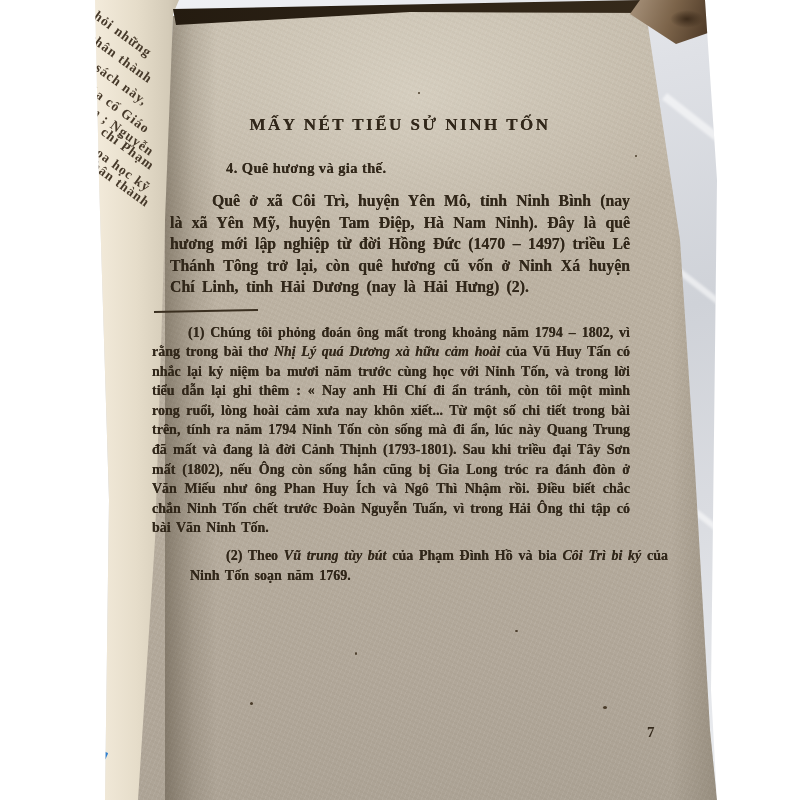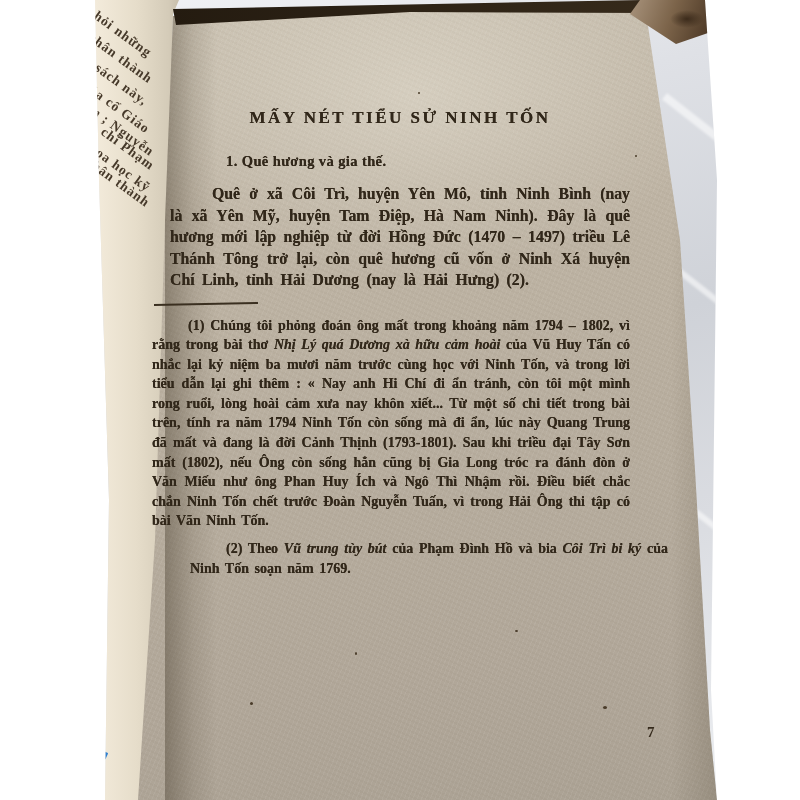--- a/index.html
+++ b/index.html
@@ -58,21 +58,21 @@
     position:absolute;left:30px;top:0;width:52px;height:800px;
     background:linear-gradient(90deg,rgba(58,48,32,.38),rgba(58,48,32,.12) 55%,rgba(58,48,32,0));
   }
   .edge-shade{
     position:absolute;right:0;top:0;width:46px;height:800px;
     background:linear-gradient(270deg,rgba(92,82,64,.25),rgba(92,82,64,0));
   }
 
   
   .text-block{
-    position:absolute;left:75px;top:4px;width:460px;color:#31271a;font-weight:700;
+    position:absolute;left:75px;top:11px;width:460px;color:#31271a;font-weight:700;
     text-shadow:0 0 .6px rgba(44,33,18,.85);
   }
   .title{margin:104px 0 0 0;text-align:center;font-size:17px;letter-spacing:2.5px;}
   .heading{margin:25px 0 0 56px;font-size:14.5px;letter-spacing:.4px;}
   .para{
     margin:13px 0 0 0;font-size:15.8px;line-height:21.5px;text-align:justify;text-align-last:left;
     text-indent:42px;word-spacing:3.5px;
   }
   .rule{margin:12px 0 0 -16px;width:104px;border:0;border-top:2.5px solid #3a2f20;transform:rotate(-1.2deg);}
   .fn{
@@ -119,21 +119,21 @@
     <div class="edge-shade"></div>
   </div>
 
   <div class="top-band"></div>
   <div class="book-block">
     <div class="blotch"></div>
   </div>
 
   <div class="text-block">
     <h1 class="title">MẤY NÉT TIỂU SỬ NINH TỐN</h1>
-    <h2 class="heading">1. Quê hương và gia thế.</h2>
+    <h2 class="heading">4. Quê hương và gia thế.</h2>
     <p class="para">Quê ở xã Côi Trì, huyện Yên Mô, tỉnh Ninh Bình (nay là xã Yên Mỹ, huyện Tam Điệp, Hà Nam Ninh). Đây là quê hương mới lập nghiệp từ đời Hồng Đức (1470 – 1497) triều Lê Thánh Tông trở lại, còn quê hương cũ vốn ở Ninh Xá huyện Chí Linh, tỉnh Hải Dương (nay là Hải Hưng) (2).</p>
     <hr class="rule">
     <p class="fn"><span>(1) Chúng tôi phỏng đoán ông mất trong khoảng năm 1794 – 1802, vì rằng trong bài thơ </span><em>Nhị Lý quá Dương xà hữu cảm hoài</em><span> của Vũ Huy Tấn có nhắc lại kỷ niệm ba mươi năm trước cùng học với Ninh Tốn, và trong lời tiểu dẫn lại ghi thêm : « Nay anh Hi Chí đi ẩn tránh, còn tôi một mình rong ruổi, lòng hoài cảm xưa nay khôn xiết... Từ một số chi tiết trong bài trên, tính ra năm 1794 Ninh Tốn còn sống mà đi ẩn, lúc này Quang Trung đã mất và đang là đời Cảnh Thịnh (1793-1801). Sau khi triều đại Tây Sơn mất (1802), nếu Ông còn sống hẳn cũng bị Gia Long tróc ra đánh đòn ở Văn Miếu như ông Phan Huy Ích và Ngô Thì Nhậm rồi. Điều biết chắc chắn Ninh Tốn chết trước Đoàn Nguyễn Tuấn, vì trong Hải Ông thi tập có bài Vãn Ninh Tốn.</span></p>
     <p class="fn fn2"><span>(2) Theo </span><em>Vũ trung tùy bút</em><span> của Phạm Đình Hồ và bia </span><em>Côi Trì bi ký</em><span> của Ninh Tốn soạn năm 1769.</span></p>
   </div>
 
   <div class="pageno">7</div>
 
   <div class="speck sp1"></div>
   <div class="speck sp2"></div>

